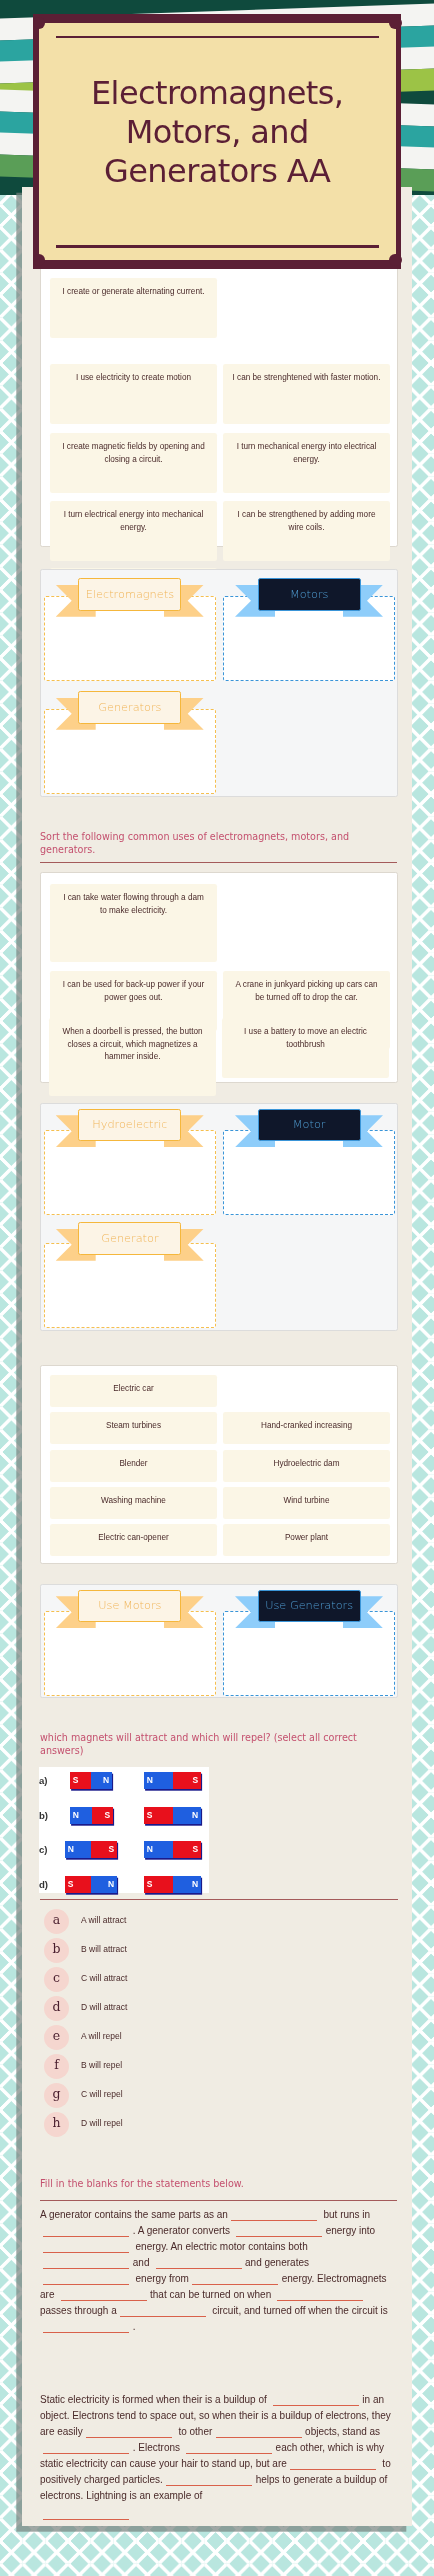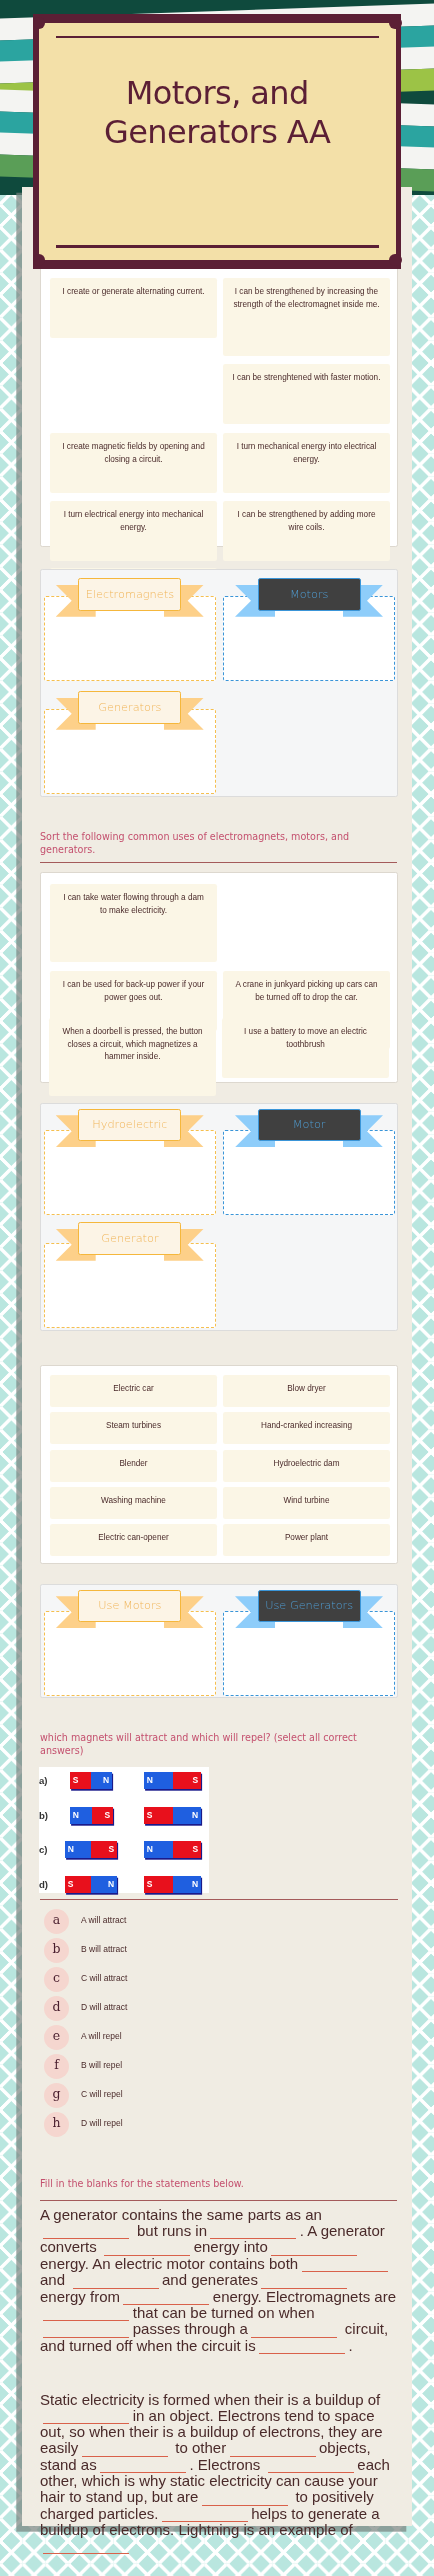--- a/index.html
+++ b/index.html
@@ -85,42 +85,42 @@
     position: absolute; left: 22.7px; width: 103px;
     border: 1.1px solid; border-radius: 2.3px;
     text-align: center; font-size: 11.3px; line-height: 17px;
     padding: 6.8px 4.5px;
     font-family: "DejaVu Sans", sans-serif; font-weight: 300;
     word-break: break-all;
   }
   .rib-orange .rib-tail { background: #fdd089; }
   .rib-orange .rib-box { background: #fcf4e6; border-color: #f5b73c; color: #f0b55a; }
   .rib-blue .rib-tail { background: #8ecdfa; }
-  .rib-blue .rib-box { background: #404040; border-color: #3a95d8; color: #4f9bd0; }
+  .rib-blue .rib-box { background: #0f172a; border-color: #3a95d8; color: #4f9bd0; }
   .magnets {
     position: absolute; left: 39px; top: 1767px; width: 170px; height: 126px;
     background: #ffffff;
   }
   .mag-row { position: absolute; left: 0; width: 170px; height: 22.7px; }
   .mag-label { position: absolute; left: 0; top: 3.4px; font-weight: bold; font-size: 9.6px; color: #333; }
   .magnet { position: absolute; height: 17px; display: flex; box-shadow: 1.1px 1.7px 0 #1a1a8a; }
   .pole { flex: 1; color: #fff; font-weight: bold; font-size: 8.5px; line-height: 17px; padding: 0 2.8px; }
   .pole.s { background: #e8101c; }
   .pole.n { background: #1f5fe0; }
   .options { position: absolute; left: 44px; top: 1909px; }
   .opt { position: relative; height: 29px; }
   .opt-badge {
     position: absolute; left: 0; top: 0; width: 25px; height: 25px; border-radius: 50%;
     background: #f5d6cf; color: #4a1e2e; text-align: center; line-height: 22.7px;
     font-family: "DejaVu Serif", serif; font-size: 12.5px;
   }
   .opt-label { position: absolute; left: 37px; top: 5.7px; font-size: 8.5px; color: #4a2a2a; white-space: nowrap; }
   .fill {
     position: absolute; left: 40px; width: 358px;
-    font-size: 15px; line-height: 16px; color: #4a2a2a;
+    font-size: 10px; line-height: 16px; color: #4a2a2a;
   }
   .blank {
     display: inline-block; width: 86px; height: 10.2px; vertical-align: -3.4px;
     border-bottom: 0.6px solid #d9614a; margin: 0 3.4px;
   }
 </style>
 </head>
 <body>
 
 <div class="hdr-band">
@@ -134,35 +134,36 @@
   <div class="stripe" style="top:162px;background:#5a9e57;transform:skewY(2deg)"></div>
 </div>
 
 <div class="title-frame">
   <div class="title-inner">
     <div class="corner" style="left:-6.2px;top:-6.2px"></div>
     <div class="corner" style="right:-6.2px;top:-6.2px"></div>
     <div class="corner" style="left:-6.2px;bottom:-6.2px"></div>
     <div class="corner" style="right:-6.2px;bottom:-6.2px"></div>
     <div class="title-text">
+      <div>Electromagnets,</div>
       <div>Motors, and</div>
       <div>Generators AA</div>
     </div>
   </div>
 </div>
 
 <div class="paper"></div>
 
 <div class="section" style="top:212px">
   <div class="prompt">Sort the following descriptions of functions into electromagnets, motors, and generators.</div>
 </div>
 
 <div class="card" style="top:266px;height:281px">
   <div class="tile" style="left:9px;top:11.3px;height:60px"><span>I create or generate alternating current.</span></div>
-  <div class="tile" style="left:182px;top:11.3px;height:78px"><span>I can be strengthened by increasing the strength of the electromagnet inside me.</span></div>
+  <div class="tile" style="left:9px;top:97px;height:60px"><span>I use electricity to create motion</span></div>
   <div class="tile" style="left:182px;top:97px;height:60px"><span>I can be strenghtened with faster motion.</span></div>
   <div class="tile" style="left:9px;top:166px;height:60px"><span>I create magnetic fields by opening and closing a circuit.</span></div>
   <div class="tile" style="left:182px;top:166px;height:60px"><span>I turn mechanical energy into electrical energy.</span></div>
   <div class="tile" style="left:9px;top:234px;height:60px"><span>I turn electrical energy into mechanical energy.</span></div>
   <div class="tile" style="left:182px;top:234px;height:60px"><span>I can be strengthened by adding more wire coils.</span></div>
   <div class="tile" style="left:9px;top:301px;height:79px"><span>I cause the domains in ferromagnetic metals to align when I add electrical current.</span></div>
 </div>
 
 <div class="drop-card" style="top:569px;height:228px">
   <div class="dropzone dz-orange" style="left:3.4px;top:26px;height:85px"></div>
@@ -214,21 +215,20 @@
   <div class="dropzone dz-orange" style="left:3.4px;top:139px;height:85px"></div>
   <div class="ribbon rib-orange" style="left:14.7px;top:118px;height:45px">
     <div class="rib-tail l"></div>
       <div class="rib-tail r"></div>
     <div class="rib-box" style="top:0">Generator</div>
   </div>
 </div>
 
 <div class="card" style="top:1365px;height:199px">
   <div class="tile" style="left:9px;top:9px;height:32px"><span>Electric car</span></div>
-  <div class="tile" style="left:182px;top:9px;height:32px"><span>Blow dryer</span></div>
   <div class="tile" style="left:9px;top:46px;height:32px"><span>Steam turbines</span></div>
   <div class="tile" style="left:182px;top:46px;height:32px"><span>Hand-cranked increasing</span></div>
   <div class="tile" style="left:9px;top:84px;height:32px"><span>Blender</span></div>
   <div class="tile" style="left:182px;top:84px;height:32px"><span>Hydroelectric dam</span></div>
   <div class="tile" style="left:9px;top:121px;height:32px"><span>Washing machine</span></div>
   <div class="tile" style="left:182px;top:121px;height:32px"><span>Wind turbine</span></div>
   <div class="tile" style="left:9px;top:158px;height:32px"><span>Electric can-opener</span></div>
   <div class="tile" style="left:182px;top:158px;height:32px"><span>Power plant</span></div>
 </div>
 

